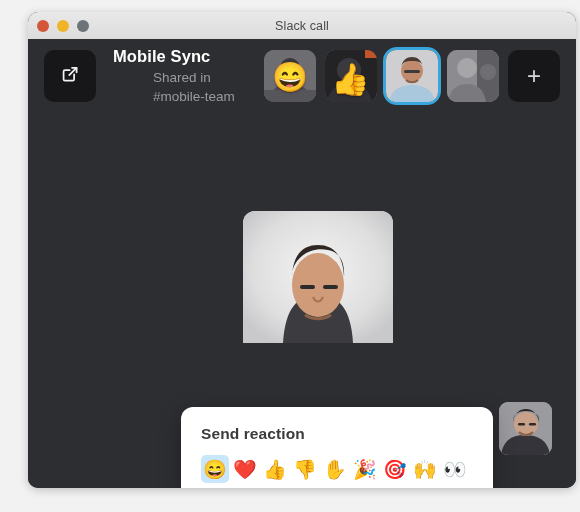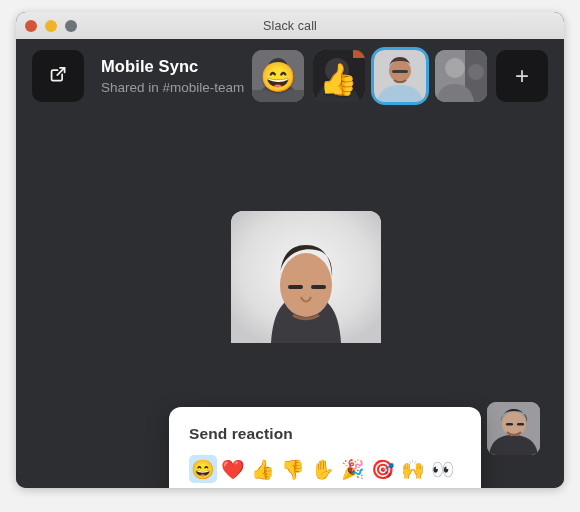--- a/index.html
+++ b/index.html
@@ -10,21 +10,21 @@
     width: 580px;
     height: 512px;
     background: #f2f2f2;
     font-family: "Liberation Sans", sans-serif;
     overflow: hidden;
   }
 
   
   .window {
     position: absolute;
-    left: 16px;
+    left: 28px;
     top: 12px;
     width: 548px;
     height: 476px;
     border-radius: 10px;
     overflow: hidden;
     box-shadow: 0 2px 10px rgba(0,0,0,0.22);
     background: #2c2d30;
   }
 
   .titlebar {
@@ -97,20 +97,21 @@
     font-size: 16.5px;
     font-weight: bold;
     line-height: 20px;
     letter-spacing: .1px;
   }
   .call-sub {
     color: #9b9b9e;
     font-size: 13.5px;
     line-height: 19px;
     margin-top: 2px;
+    margin-left: 40px;
   }
 
   .avatars {
     display: flex;
     align-items: center;
     gap: 9px;
     flex: 0 0 auto;
   }
   .avatar-wrap {
     position: relative;

